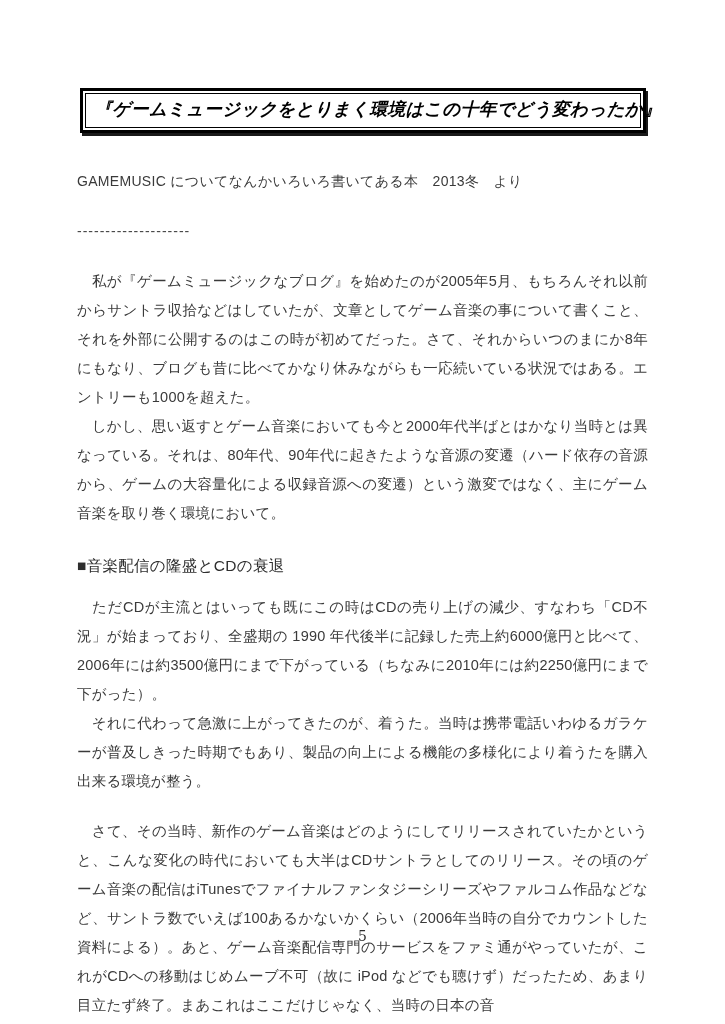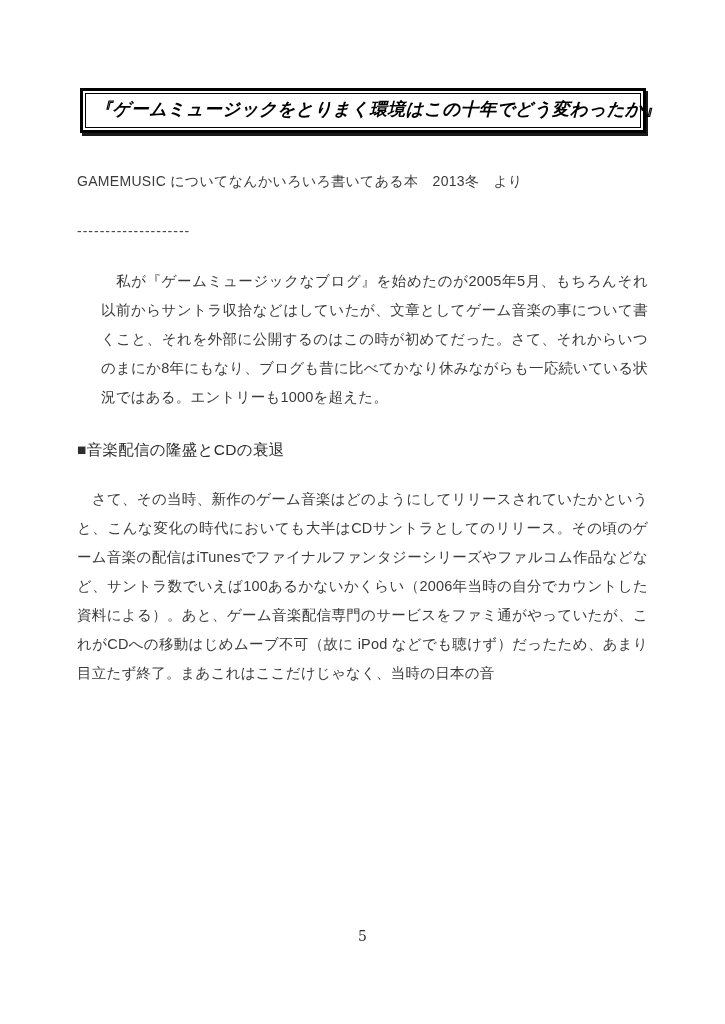--- a/index.html
+++ b/index.html
@@ -57,21 +57,20 @@
   }
   .paragraph {
     margin: 0;
     font-size: 14.5px;
     line-height: 29px;
     text-align: justify;
     letter-spacing: 0.2px;
   }
   .intro {
     margin-top: 21px;
-    margin-left: 24px;
   }
   .section-heading {
     margin-top: 23px;
     font-size: 15.5px;
     line-height: 29px;
     font-weight: normal;
     color: #2e2e2e;
     letter-spacing: 0.3px;
   }
   .gap-before {
@@ -98,21 +97,24 @@
       <div class="title-box-inner">『ゲームミュージックをとりまく環境はこの十年でどう変わったか』</div>
     </div>
 
     <div class="meta">
       <div>GAMEMUSIC についてなんかいろいろ書いてある本　2013冬　より</div>
     </div>
 
     <div class="separator">--------------------</div>
 
     <p class="paragraph intro">　私が『ゲームミュージックなブログ』を始めたのが2005年5月、もちろんそれ以前からサントラ収拾などはしていたが、文章としてゲーム音楽の事について書くこと、それを外部に公開するのはこの時が初めてだった。さて、それからいつのまにか8年にもなり、ブログも昔に比べてかなり休みながらも一応続いている状況ではある。エントリーも1000を超えた。</p>
+    <p class="paragraph">　しかし、思い返すとゲーム音楽においても今と2000年代半ばとはかなり当時とは異なっている。それは、80年代、90年代に起きたような音源の変遷（ハード依存の音源から、ゲームの大容量化による収録音源への変遷）という激変ではなく、主にゲーム音楽を取り巻く環境において。</p>
 
     <h2 class="section-heading">■音楽配信の隆盛とCDの衰退</h2>
 
+    <p class="paragraph">　ただCDが主流とはいっても既にこの時はCDの売り上げの減少、すなわち「CD不況」が始まっており、全盛期の 1990 年代後半に記録した売上約6000億円と比べて、2006年には約3500億円にまで下がっている（ちなみに2010年には約2250億円にまで下がった）。</p>
+    <p class="paragraph">　それに代わって急激に上がってきたのが、着うた。当時は携帯電話いわゆるガラケーが普及しきった時期でもあり、製品の向上による機能の多様化により着うたを購入出来る環境が整う。</p>
     <p class="paragraph gap-before">　さて、その当時、新作のゲーム音楽はどのようにしてリリースされていたかというと、こんな変化の時代においても大半はCDサントラとしてのリリース。その頃のゲーム音楽の配信はiTunesでファイナルファンタジーシリーズやファルコム作品などなど、サントラ数でいえば100あるかないかくらい（2006年当時の自分でカウントした資料による）。あと、ゲーム音楽配信専門のサービスをファミ通がやっていたが、これがCDへの移動はじめムーブ不可（故に iPod などでも聴けず）だったため、あまり目立たず終了。まあこれはここだけじゃなく、当時の日本の音</p>
 
   </div>
 
   <div class="page-number">5</div>
 </div>
 
 </body></html>

